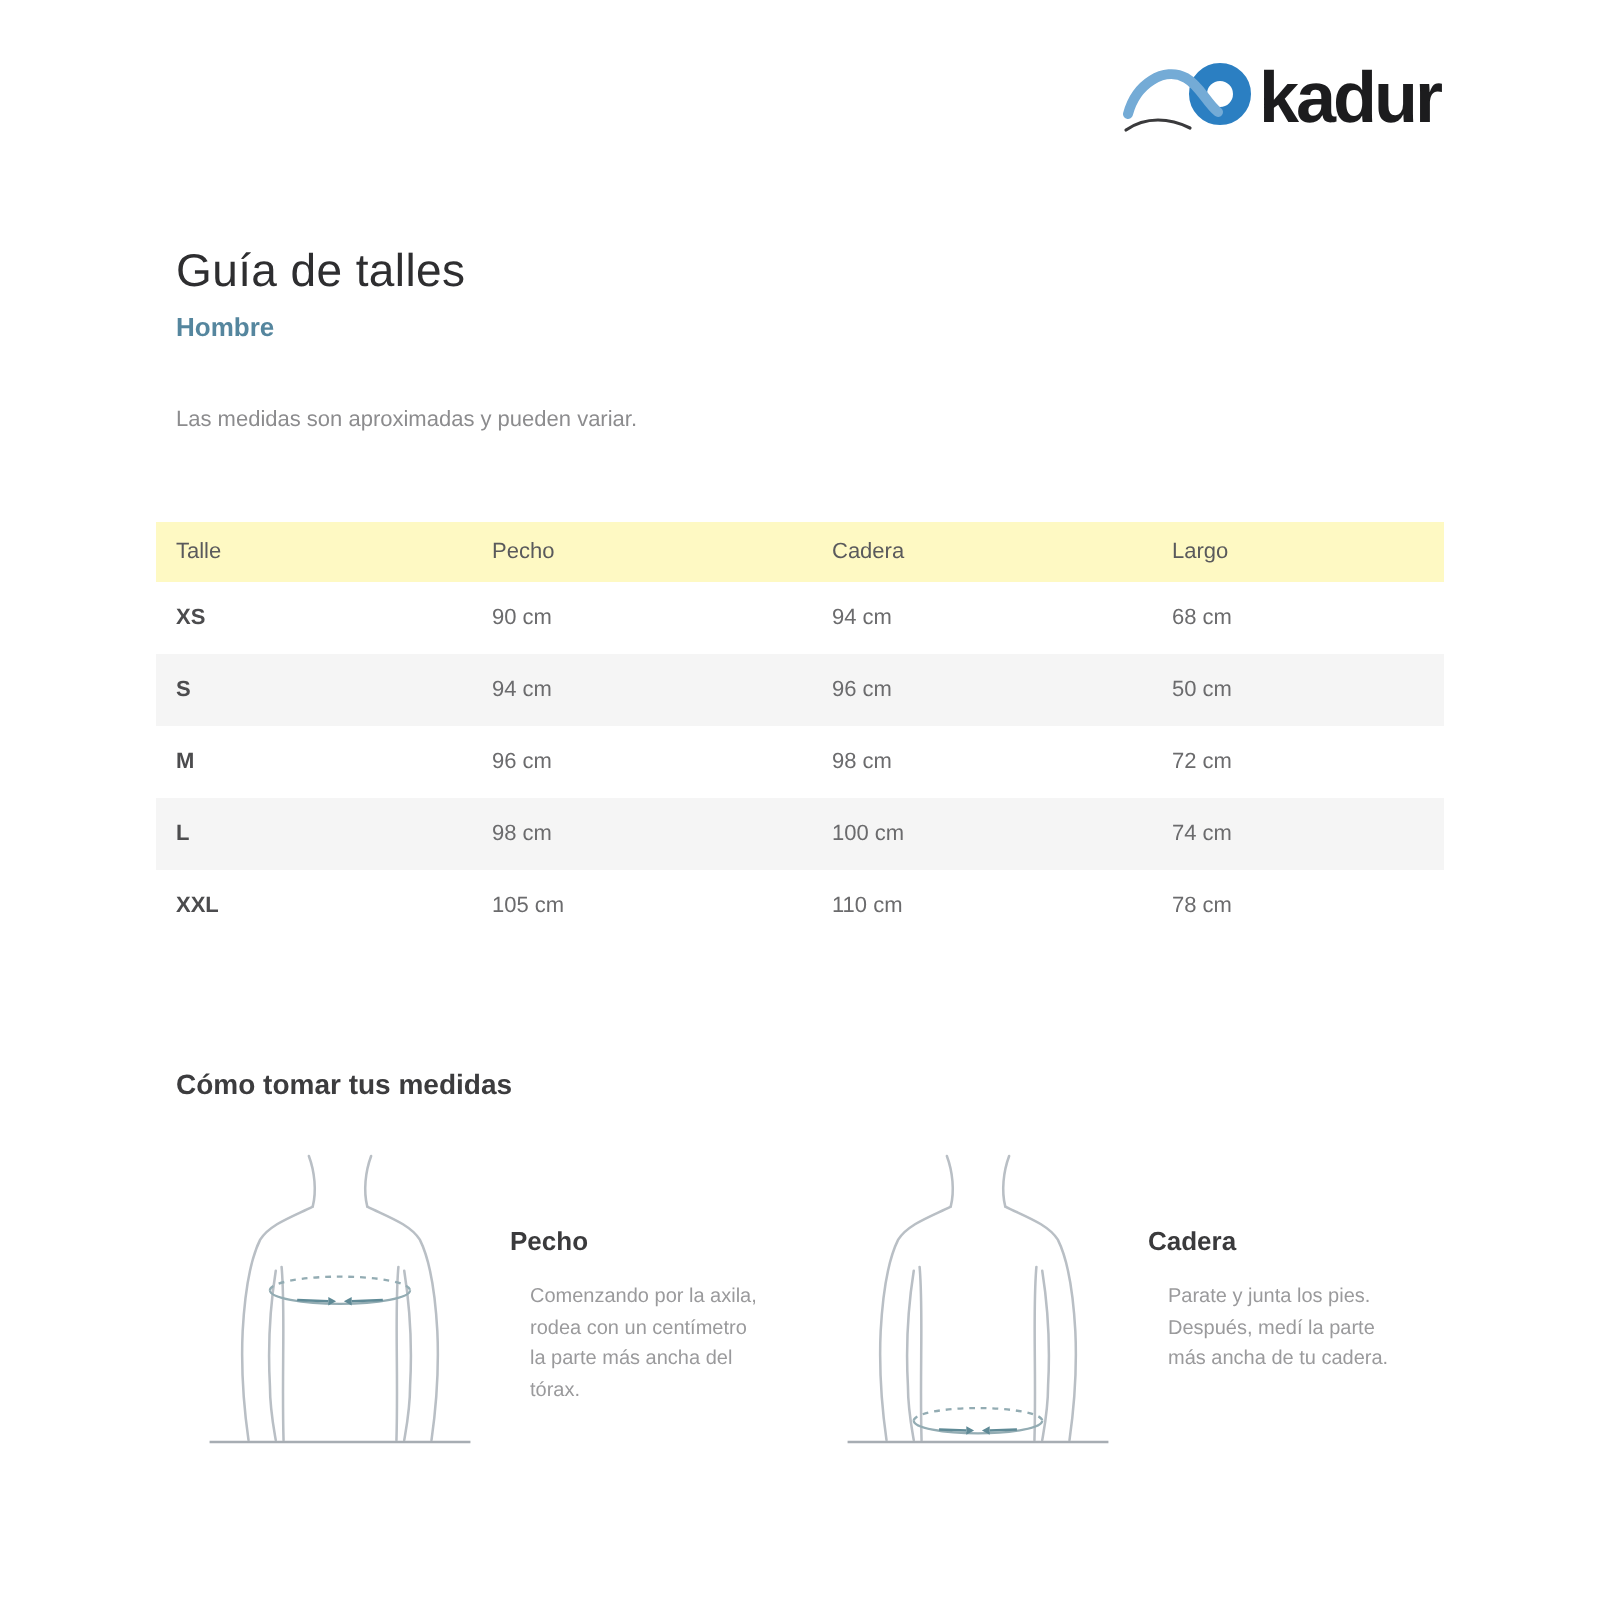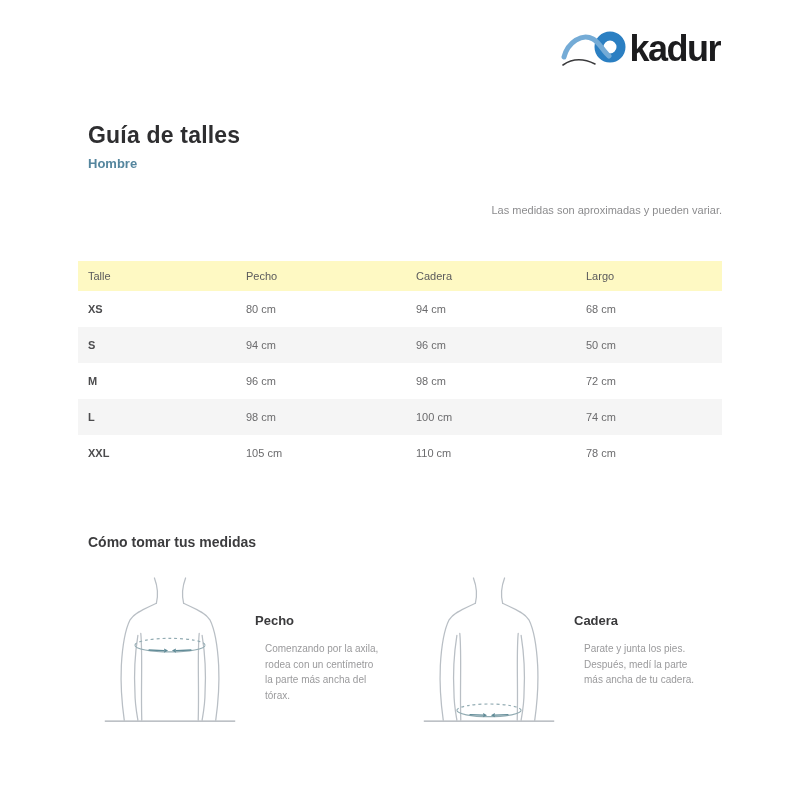--- a/index.html
+++ b/index.html
@@ -19,31 +19,30 @@
   .logo-icon { display: block; }
   .brand-name {
     font-size: 36px; font-weight: 700; color: #1c1c1e;
     letter-spacing: -1.5px; line-height: 1;
   }
   
   .main {
     position: absolute; left: 78px; top: 122px; width: 644px;
   }
   .page-title {
-    font-size: 23px; font-weight: 700; color: #2e2e30;
+    font-size: 23px; font-weight: 400; color: #2e2e30;
     margin: 0 0 7px 10px; letter-spacing: 0.2px;
   }
   .category-label {
     font-size: 13px; font-weight: 700; color: #55869e;
     margin-left: 10px;
   }
   .note {
     font-size: 11px; color: #8c8c8e;
     margin: 33px 0 0 10px;
-    text-align: right;
   }
   
   table.size-table {
     margin-top: 45px; width: 100%;
     border-collapse: collapse; table-layout: fixed;
   }
   .size-table col.c1 { width: 158px; }
   .size-table col.c2 { width: 170px; }
   .size-table col.c3 { width: 170px; }
   .size-table col.c4 { width: 146px; }
@@ -109,21 +108,21 @@
       <tr>
         <th>Talle</th>
         <th>Pecho</th>
         <th>Cadera</th>
         <th>Largo</th>
       </tr>
     </thead>
     <tbody id="size-rows">
         <tr>
           <td>XS</td>
-          <td>80 cm</td>
+          <td>90 cm</td>
           <td>94 cm</td>
           <td>68 cm</td>
         </tr>
         <tr>
           <td>S</td>
           <td>94 cm</td>
           <td>96 cm</td>
           <td>50 cm</td>
         </tr>
         <tr>

